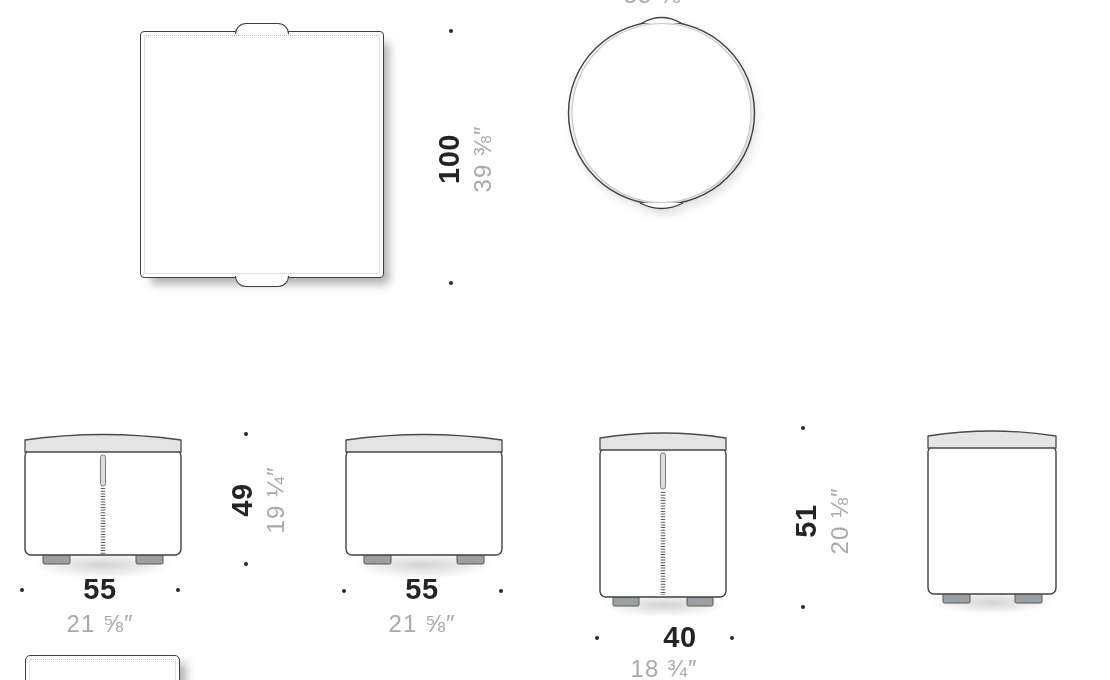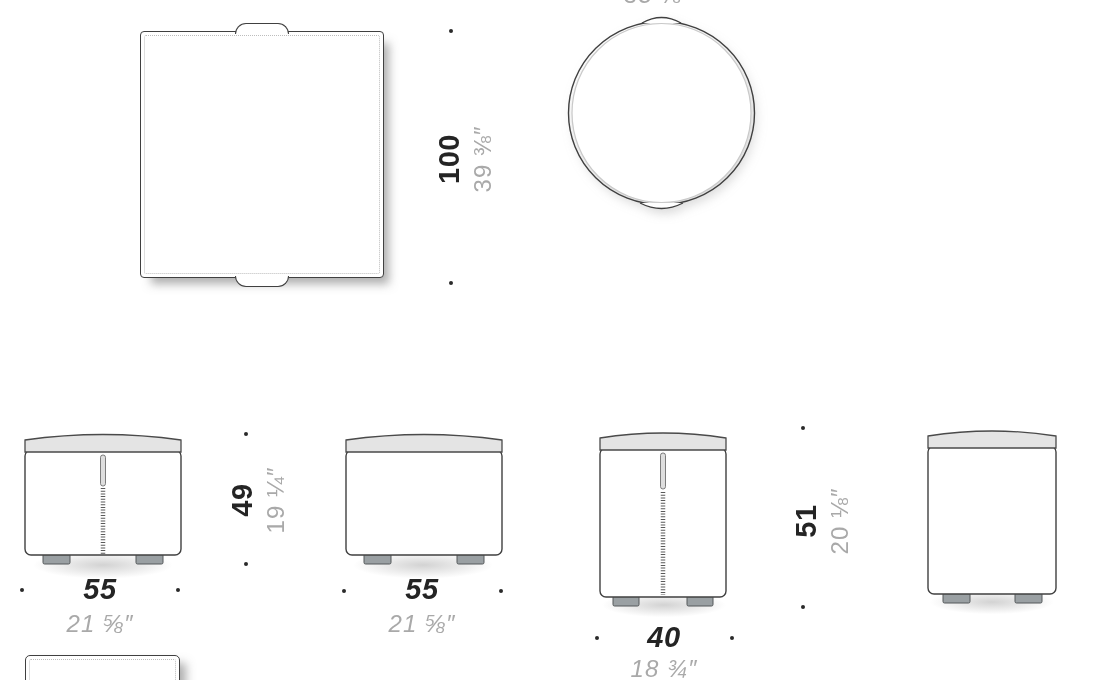--- a/index.html
+++ b/index.html
@@ -40,21 +40,21 @@
 
   
   .dim-cm{
     font-size:29px;font-weight:700;color:#242424;letter-spacing:.5px;
     line-height:1;white-space:nowrap;
   }
   .dim-in{
     font-size:24px;font-weight:400;color:#a9a9a9;letter-spacing:1px;
     line-height:1;white-space:nowrap;
   }
-  .hdim{transform:translate(-50%,-50%);text-align:right;font-style:italic;}
+  .hdim{transform:translate(-50%,-50%);text-align:right;}
   .vdim{
     transform:translate(-50%,-50%) rotate(-90deg);
     text-align:center;white-space:nowrap;
   }
   .vdim .dim-in{margin-top:7px;}
   .clipped-label{
     top:-19px;left:657px;transform:translateX(-50%);
     font-size:24px;color:#a9a9a9;letter-spacing:1px;white-space:nowrap;
   }
 
@@ -135,21 +135,21 @@
   <rect x="15" y="168" width="26" height="10" rx="1.5" fill="#9aa0a3" stroke="#54585a" stroke-width="1"></rect>
   <rect x="89" y="168" width="26" height="10" rx="1.5" fill="#9aa0a3" stroke="#54585a" stroke-width="1"></rect>
   <rect x="2" y="20" width="126" height="149" rx="6" fill="#ffffff" stroke="#404040" stroke-width="1.4"></rect>
   <path d="M2 22 L2 10 Q65 0 128 10 L128 22 Z" fill="#e4e4e4" stroke="#4a4a4a" stroke-width="1.3"></path>
   <line x1="65" y1="64" x2="65" y2="167" stroke="#5a5a5a" stroke-width="4.5" stroke-dasharray="1 1.7"></line>
   <rect x="62.5" y="25" width="5" height="36" rx="2.4" fill="#dedede" stroke="#6e6e6e" stroke-width="0.9"></rect>
 </svg>
 
 <div class="abs dot" style="left:597px;top:638px;"></div>
 <div class="abs dot" style="left:732px;top:638px;"></div>
-<div class="abs hdim dim-cm" style="left:664px;top:637px;">40</div>
+<div class="abs hdim dim-cm" style="left:680px;top:637px;">40</div>
 <div class="abs hdim dim-in" style="left:664px;top:669px;">18 ¾″</div>
 
 <div class="abs dot" style="left:803px;top:428px;"></div>
 <div class="abs dot" style="left:803px;top:607px;"></div>
 <div class="abs vdim" style="left:822px;top:521px;">
   <div class="dim-cm">51</div>
   <div class="dim-in">20 ⅛″</div>
 </div>
 
 <svg class="abs" style="left:926px;top:426px;" width="132" height="180" viewBox="0 0 132 180">

